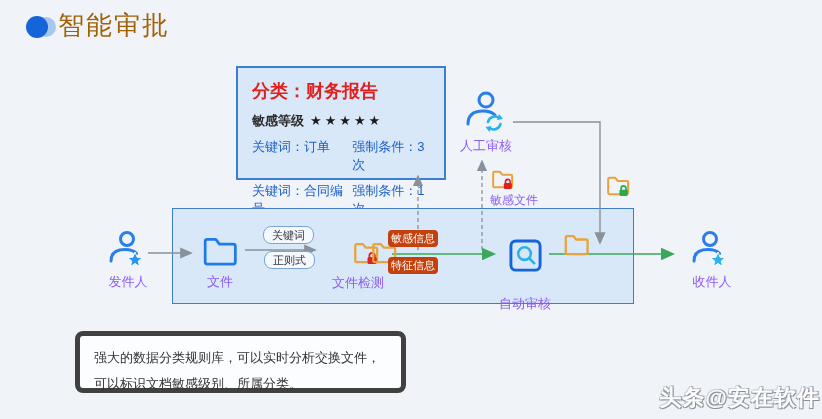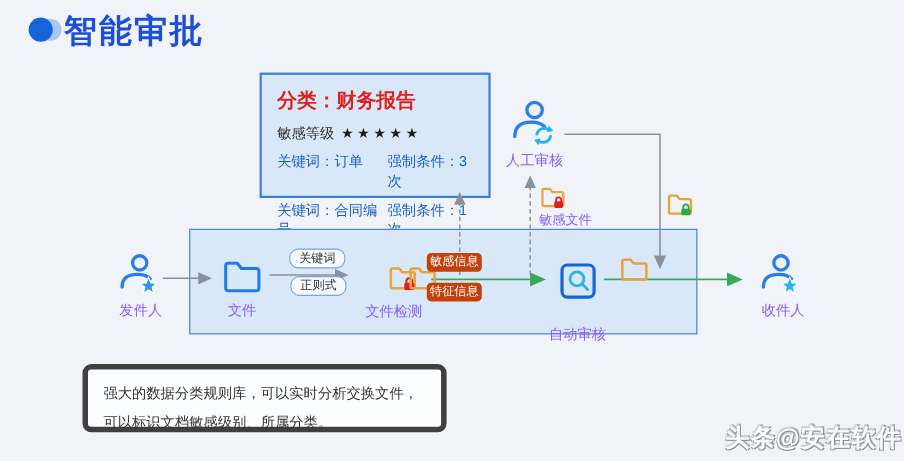--- a/index.html
+++ b/index.html
@@ -3,27 +3,27 @@
 <meta charset="utf-8">
 <style>
   html,body{margin:0;padding:0;}
   body{font-family:"Liberation Sans","DejaVu Sans",sans-serif;}
   .canvas{position:relative;width:822px;height:419px;background:#f0f4f9;overflow:hidden;}
 
   
   .hdr-icon{position:absolute;left:26px;top:15px;width:34px;height:24px;}
   .hdr-icon .c-light{position:absolute;left:10px;top:2px;width:20px;height:20px;border-radius:50%;background:#a9c6f1;}
   .hdr-icon .c-dark{position:absolute;left:0;top:1px;width:22px;height:22px;border-radius:50%;background:#1565d8;}
-  .page-title{position:absolute;left:58px;top:8px;font-size:30px;font-weight:bold;color:#1d4ed8;letter-spacing:2px;}
+  .page-title{position:absolute;left:58px;top:8px;font-size:26px;font-weight:normal;color:#a16207;letter-spacing:2px;}
 
   
   .callout{position:absolute;left:236px;top:66px;width:210px;height:114px;background:#d9e8f8;border:2px solid #3e7ed2;box-sizing:border-box;z-index:1;}
   .callout-inner{padding:11px 14px 0 14px;}
   .co-class{color:#e01f1f;font-weight:bold;font-size:18px;margin-bottom:9px;}
-  .co-sens{font-size:13px;color:#2b2b2b;margin-bottom:8px;}
+  .co-sens{font-size:13px;color:#2b2b2b;margin-bottom:8px;font-weight:bold;}
   .co-stars{color:#1b1b1b;font-size:13px;letter-spacing:3px;margin-left:6px;}
   .co-row{display:flex;font-size:13px;color:#1a5fc8;margin-bottom:8px;}
   .co-kw{width:110px;}
 
   
   .flowbox{position:absolute;left:172px;top:208px;width:462px;height:96px;background:#d9e8f8;border:1px solid #3e7ec8;box-sizing:border-box;z-index:1;}
 
   
   .note{position:absolute;top:331px;height:62px;background:#fcfdfe;border:5px solid #404040;border-radius:8px;box-sizing:border-box;padding:9px 14px;font-size:13px;color:#333;line-height:26px;z-index:1;}
   .note1{left:75px;width:331px;}

